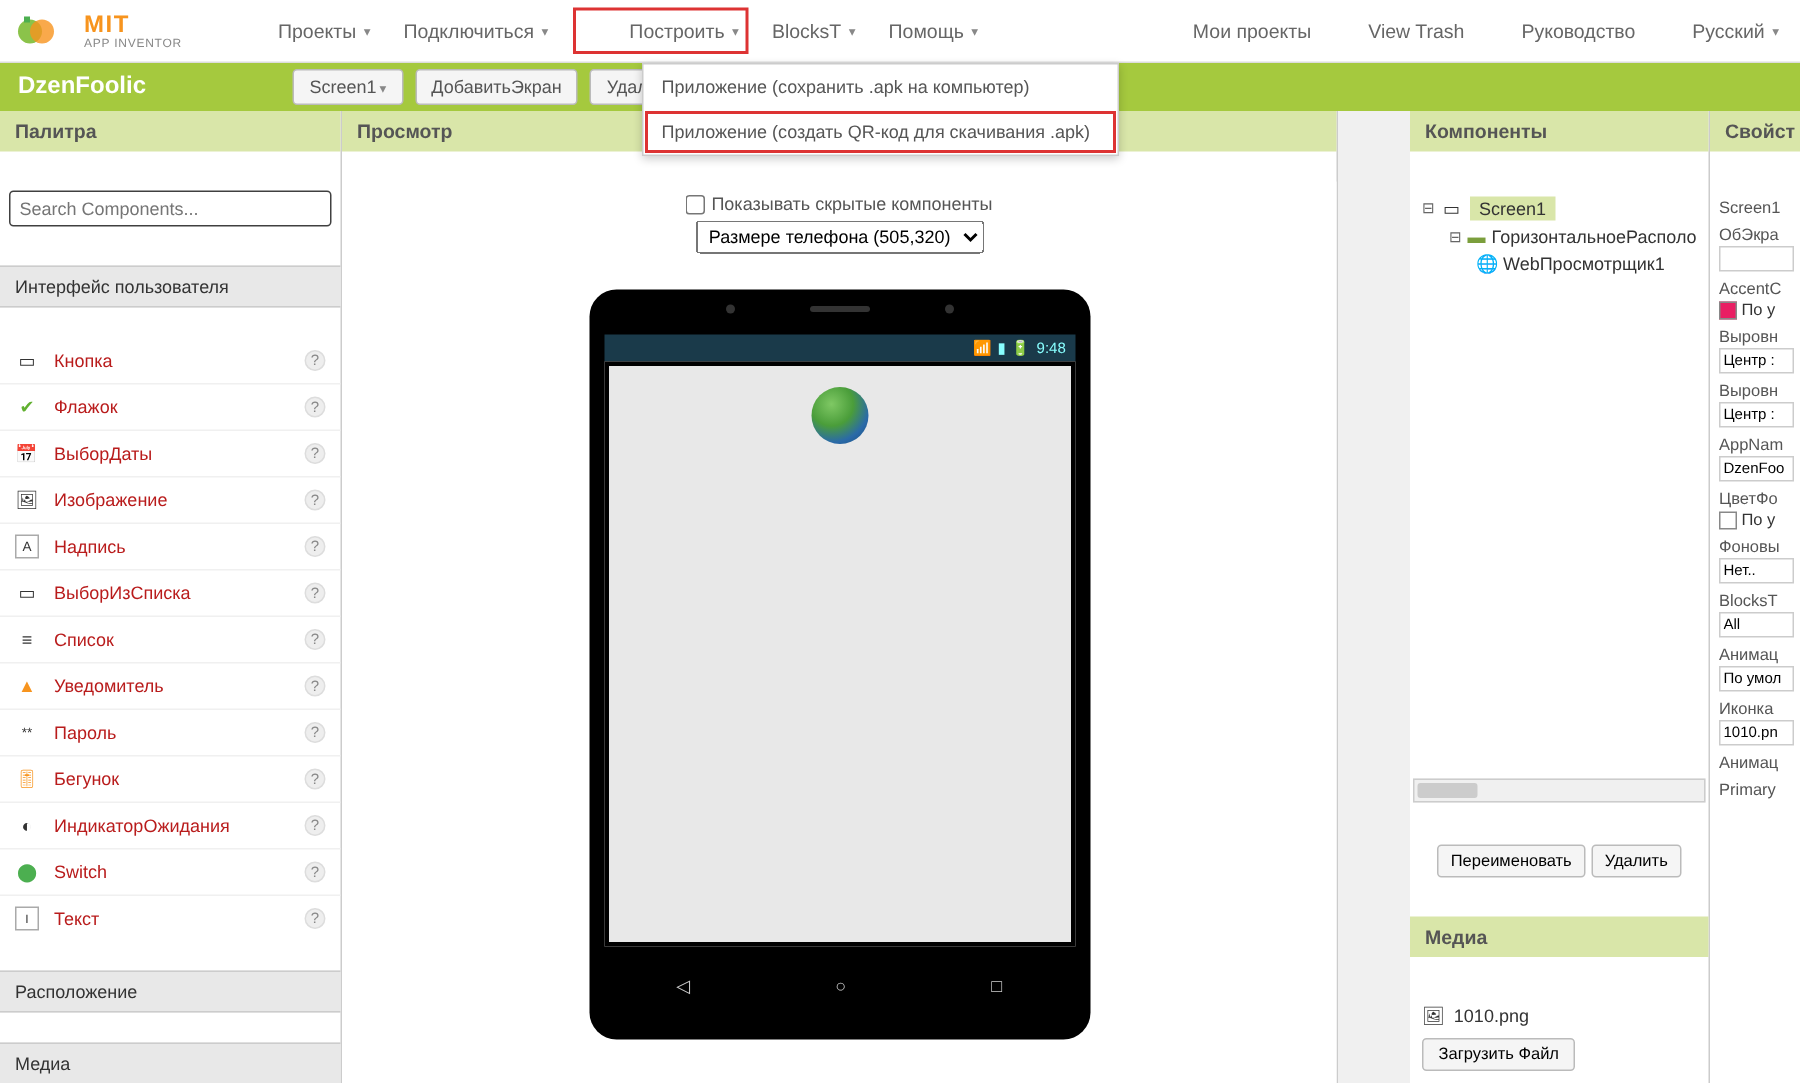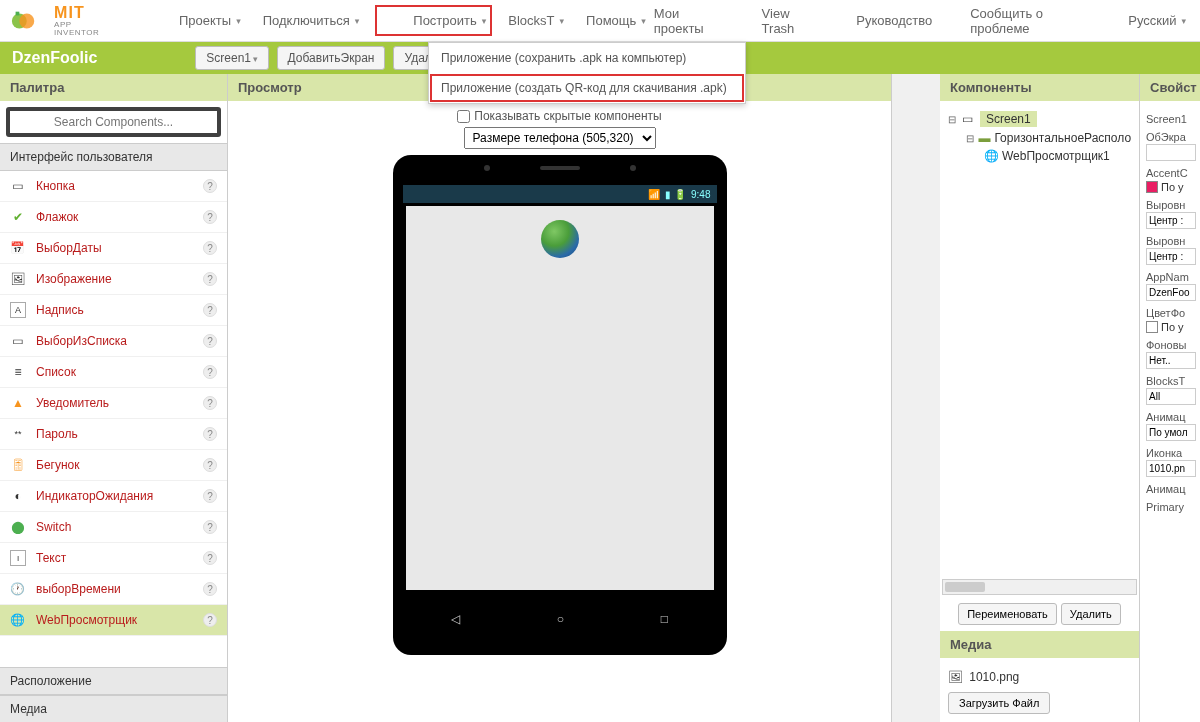--- a/index.html
+++ b/index.html
@@ -15,36 +15,36 @@
 .topnav-item.highlighted { outline: 2px solid #d33; padding-left: 36px; }
 .topnav-right { margin-left: auto; display: flex; gap: 30px; }
 .caret::after { content: "▾"; font-size: 9px; color: #888; margin-left: 2px; }
 .dropdown-panel { position: absolute; top: 42px; left: 428px; background: #fff; border: 1px solid #ccc; box-shadow: 0 2px 6px rgba(0,0,0,0.2); z-index: 100; width: 318px; }
 .dropdown-item { padding: 8px 12px; font-size: 12px; color: #555; cursor: pointer; }
 .dropdown-item.sel { outline: 2px solid #d33; outline-offset: -3px; }
 .greenbar { background: #a5c93e; height: 32px; display: flex; align-items: center; padding: 0 12px; gap: 8px; }
 .project-name { color: #fff; font-size: 16px; font-weight: bold; margin-right: 90px; }
 .gbtn { background: #f5f5f5; border: 1px solid #bbb; border-radius: 3px; padding: 4px 10px; font-size: 12px; cursor: pointer; color: #555; }
 .workspace { display: flex; height: calc(722px - 42px - 32px); }
-.panel { display: flex; flex-direction: column; }
+.panel { display: flex; flex-direction: column; gap: 20px; }
 .panel-header { background: #d9e6a9; padding: 6px 10px; font-size: 13px; font-weight: bold; color: #555; }
 .left-col { width: 228px; background: #fff; border-right: 1px solid #ccc; }
 .search-box { margin: 6px; }
-.search-box input { width: 100%; padding: 4px 6px; border: 4px solid #404040; border-radius: 3px; font-size: 12px; color: #4d7c0f; text-align: center; }
+.search-box input { width: 100%; padding: 4px 6px; border: 1px solid #404040; border-radius: 3px; font-size: 12px; color: #4d7c0f; }
 .cat-header { background: #e8e8e8; padding: 6px 10px; font-size: 12px; font-weight: normal; border-top: 1px solid #ccc; border-bottom: 1px solid #ccc; }
 .palette-list { overflow-y: auto; flex: 1; }
 .palette-item { display: flex; align-items: center; padding: 7px 10px; gap: 10px; cursor: pointer; border-bottom: 1px solid #f0f0f0; }
 .palette-item.active { background: #d9e6a9; }
 .palette-item .picon { width: 16px; height: 16px; display: inline-flex; align-items: center; justify-content: center; font-size: 12px; }
 .palette-item .ptext { flex: 1; font-size: 12px; color: #b91c1c; }
 .palette-item .help { width: 14px; height: 14px; border-radius: 50%; background: #eee; color: #888; font-size: 10px; display: flex; align-items: center; justify-content: center; border: 1px solid #ddd; }
 .center-col { flex: 1; background: #fff; display: flex; flex-direction: column; border-right: 1px solid #ccc; }
 .center-body { flex: 1; display: flex; flex-direction: column; align-items: center; padding-top: 8px; background: #fff; }
 .hidden-check { display: flex; align-items: center; gap: 4px; font-size: 12px; color: #555; margin-bottom: 4px; }
-.size-select { font-size: 12px; padding: 2px 4px; margin-bottom: 6px; }
+.size-select { font-size: 12px; padding: 2px 4px; margin-bottom: 24px; }
 .phone { width: 334px; height: 500px; background: #000; border-radius: 18px; padding: 30px 10px 10px; position: relative; }
 .phone-top { position: absolute; top: 10px; left: 50%; transform: translateX(-50%); display: flex; gap: 50px; align-items: center; }
 .phone-dot { width: 6px; height: 6px; background: #333; border-radius: 50%; }
 .phone-speaker { width: 40px; height: 4px; background: #333; border-radius: 2px; }
 .status-bar { background: #1a3a4a; height: 18px; display: flex; justify-content: flex-end; align-items: center; padding: 0 6px; gap: 4px; color: #8ff; font-size: 10px; }
 .app-area { background: #e8e8e8; height: 390px; border: 3px solid #000; position: relative; }
 .globe { position: absolute; top: 14px; left: 50%; transform: translateX(-50%); width: 38px; height: 38px; border-radius: 50%; background: radial-gradient(circle at 35% 30%, #7fc864 0%, #4a9d3a 40%, #2a6aa8 70%, #1a4a7a 100%); }
 .nav-bar { height: 40px; display: flex; justify-content: space-around; align-items: center; color: #ccc; margin-top: 6px; }
 .right-col { width: 200px; background: #fff; border-right: 1px solid #ccc; display: flex; flex-direction: column; margin-left: 48px; }
 .tree { padding: 8px; font-size: 12px; flex: 1; overflow: auto; }
@@ -87,21 +87,20 @@
     <span class="topnav-item caret">Проекты</span>
     <span class="topnav-item caret">Подключиться</span>
     <span class="topnav-item caret highlighted">Построить</span>
     <span class="topnav-item caret">BlocksT</span>
     <span class="topnav-item caret">Помощь</span>
   </div>
   <div class="topnav-right">
     <span class="topnav-item">Мои проекты</span>
     <span class="topnav-item">View Trash</span>
     <span class="topnav-item">Руководство</span>
-    <span class="topnav-item">Сообщить о проблеме</span>
     <span class="topnav-item caret">Русский</span>
   </div>
 </div>
 
 <div class="dropdown-panel">
   <div class="dropdown-item">Приложение (сохранить .apk на компьютер)</div>
   <div class="dropdown-item sel">Приложение (создать QR-код для скачивания .apk)</div>
 </div>
 
 <div class="greenbar">

